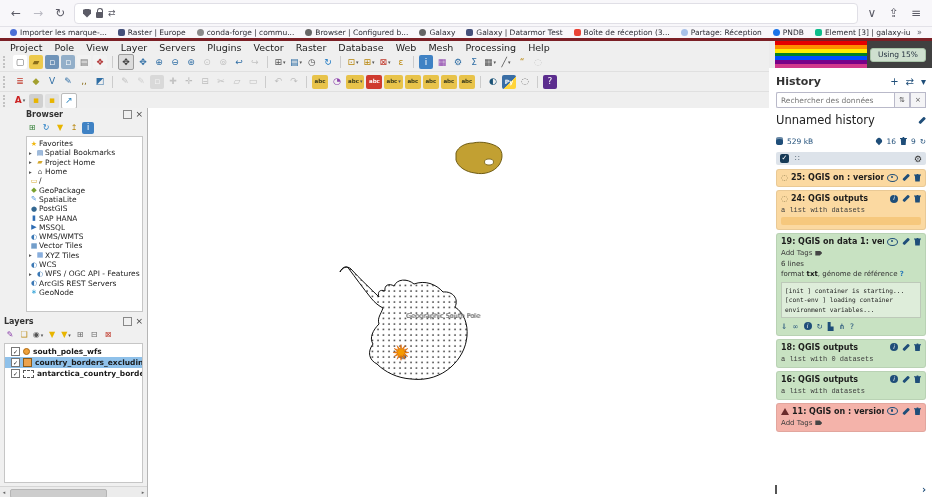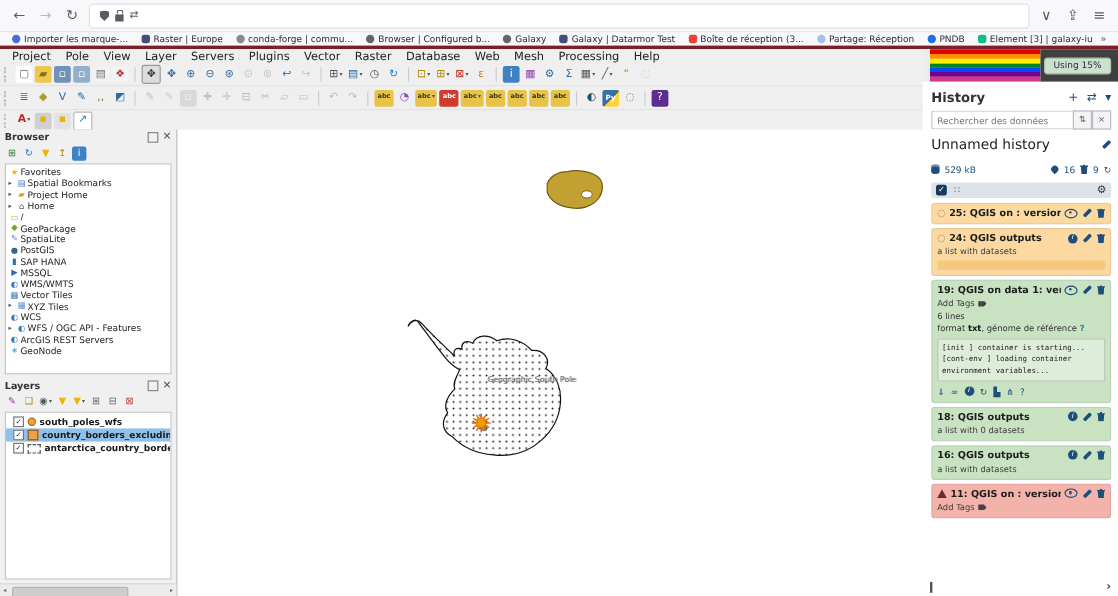--- a/index.html
+++ b/index.html
@@ -46,21 +46,21 @@
   .ic.lab{background:#e8c34a;color:#3a3a1a;width:auto;min-width:12px;padding:0 2px;font-size:5.5px;font-weight:700;}
   .ic.lab.red{background:#cf3b2f;color:#fff;}
   .ic.py{background:linear-gradient(135deg,#3a6ea5 55%,#ffd43b 55%);color:#fff;font-size:6px;font-weight:700;}
   .ic.brd{border:1px solid #bbb;background:#fff;}
   .ic.bold{font-weight:800;}
   .smic{width:12px;height:12px;font-size:8px;}
 
   .panelcol{position:absolute;left:0;top:67px;width:148px;bottom:0;background:#f0f0f0;
     border-right:1px solid #b5b5b5;box-sizing:border-box;}
   .panel{position:absolute;left:0;right:0;display:flex;flex-direction:column;}
-  .bpanel{top:0;height:207px;}
+  .bpanel{top:0;height:207px;margin-left:22px;}
   .lpanel{top:207px;bottom:0;}
   .phead{display:flex;align-items:center;height:13px;padding:0 4px;}
   .ptitle{font-size:8px;font-weight:700;color:#333;flex:1;}
   .pbtn{width:7px;height:7px;border:1px solid #888;margin-left:3px;flex:none;}
   .pbtnx{border:none;font-size:9px;line-height:7px;color:#444;width:auto;}
   .ptools{display:flex;gap:2px;align-items:center;padding:1px 4px;}
   .tree{flex:1;background:#fff;border:1px solid #c6c6c6;margin:1px 4px 3px 4px;overflow:hidden;padding:2px 0;}
   .trow{display:flex;align-items:center;height:9.3px;font-size:7.5px;color:#222;padding-left:2px;white-space:nowrap;}
   .caret{width:6px;font-size:5.5px;color:#555;flex:none;}
   .tico{width:10px;display:inline-flex;justify-content:center;font-size:7px;font-style:normal;flex:none;}
@@ -132,21 +132,21 @@
   .eye::after{content:'';position:absolute;left:2.5px;top:1px;width:2.5px;height:2.5px;border-radius:50%;background:currentColor;}
   .info{width:8px;height:8px;border-radius:50%;background:currentColor;position:relative;}
   .info::after{content:'i';position:absolute;left:0;right:0;top:-0.5px;text-align:center;color:#fff;font-size:6px;font-style:italic;}
   .pencil{width:8px;height:2.5px;background:currentColor;border-radius:1px;transform:rotate(-45deg);}
   .htags{display:flex;gap:3px;align-items:center;margin-top:3px;color:#3d3d3d;}
   .tagico{width:7px;height:5px;background:#444;clip-path:polygon(0 0,65% 0,100% 50%,65% 100%,0 100%);}
   .hlines{margin-top:3px;}
   .hfmt{margin-top:2px;}
   .hfmt b{color:#111;}
   .hfmt .qlink{color:#2a7ab9;font-weight:700;}
-  .hsub{margin-top:3px;color:#3d3d3d;}
+  .hsub{margin-top:3px;color:#3d3d3d;font-family:Liberation Mono, monospace;}
   .hnest{height:8px;background:#f6c87d;border-radius:2px;margin-top:3px;}
   .hpeek{margin-top:4px;background:rgba(255,255,255,.4);border:1px solid rgba(0,0,0,.15);
     padding:3px 3px;font-family:"DejaVu Sans Mono",monospace;font-size:6.2px;color:#222;line-height:1.5;}
   .hacts{display:flex;gap:5px;margin-top:4px;color:#1f4e79;font-size:7.5px;align-items:center;}
   .hfoot{position:absolute;left:0;bottom:0;right:0;height:16px;background:#fff;display:flex;align-items:center;padding:0 6px;}
   .cursorbar{width:2px;height:9px;background:#555;}
   .chev{margin-left:auto;font-size:10px;font-weight:700;color:#1f4e79;}
 </style>
 </head>
 <body>

